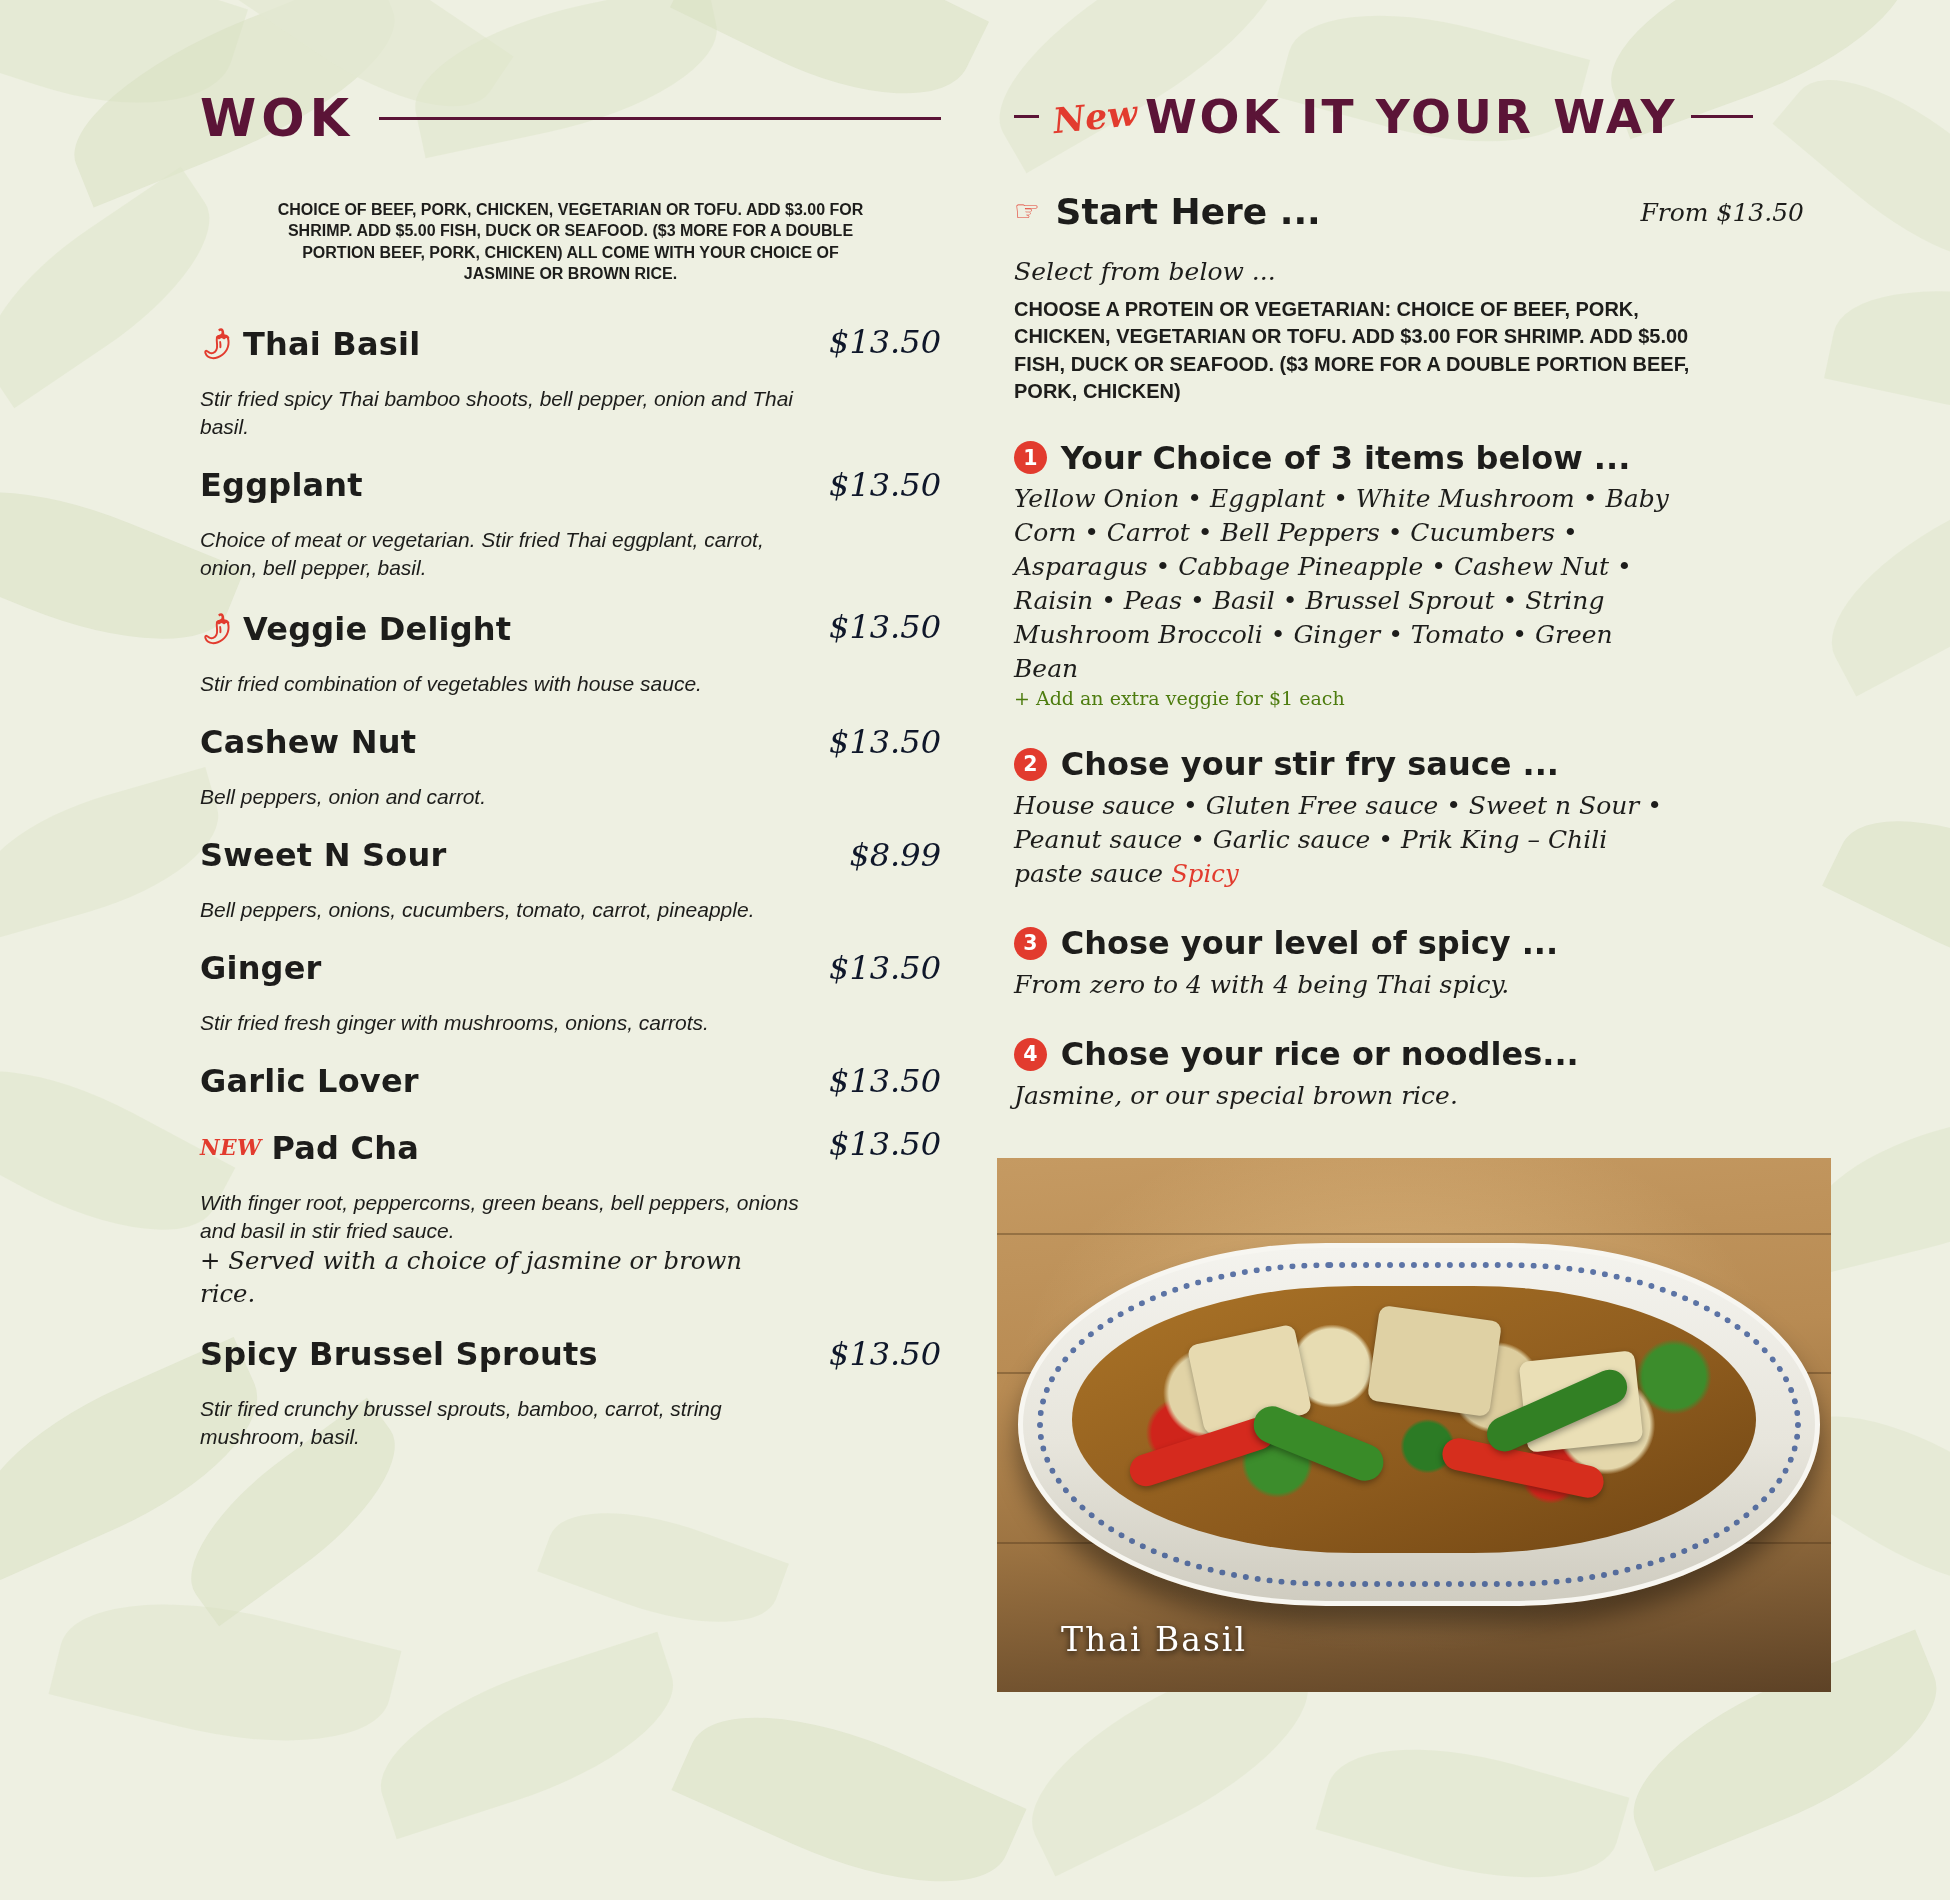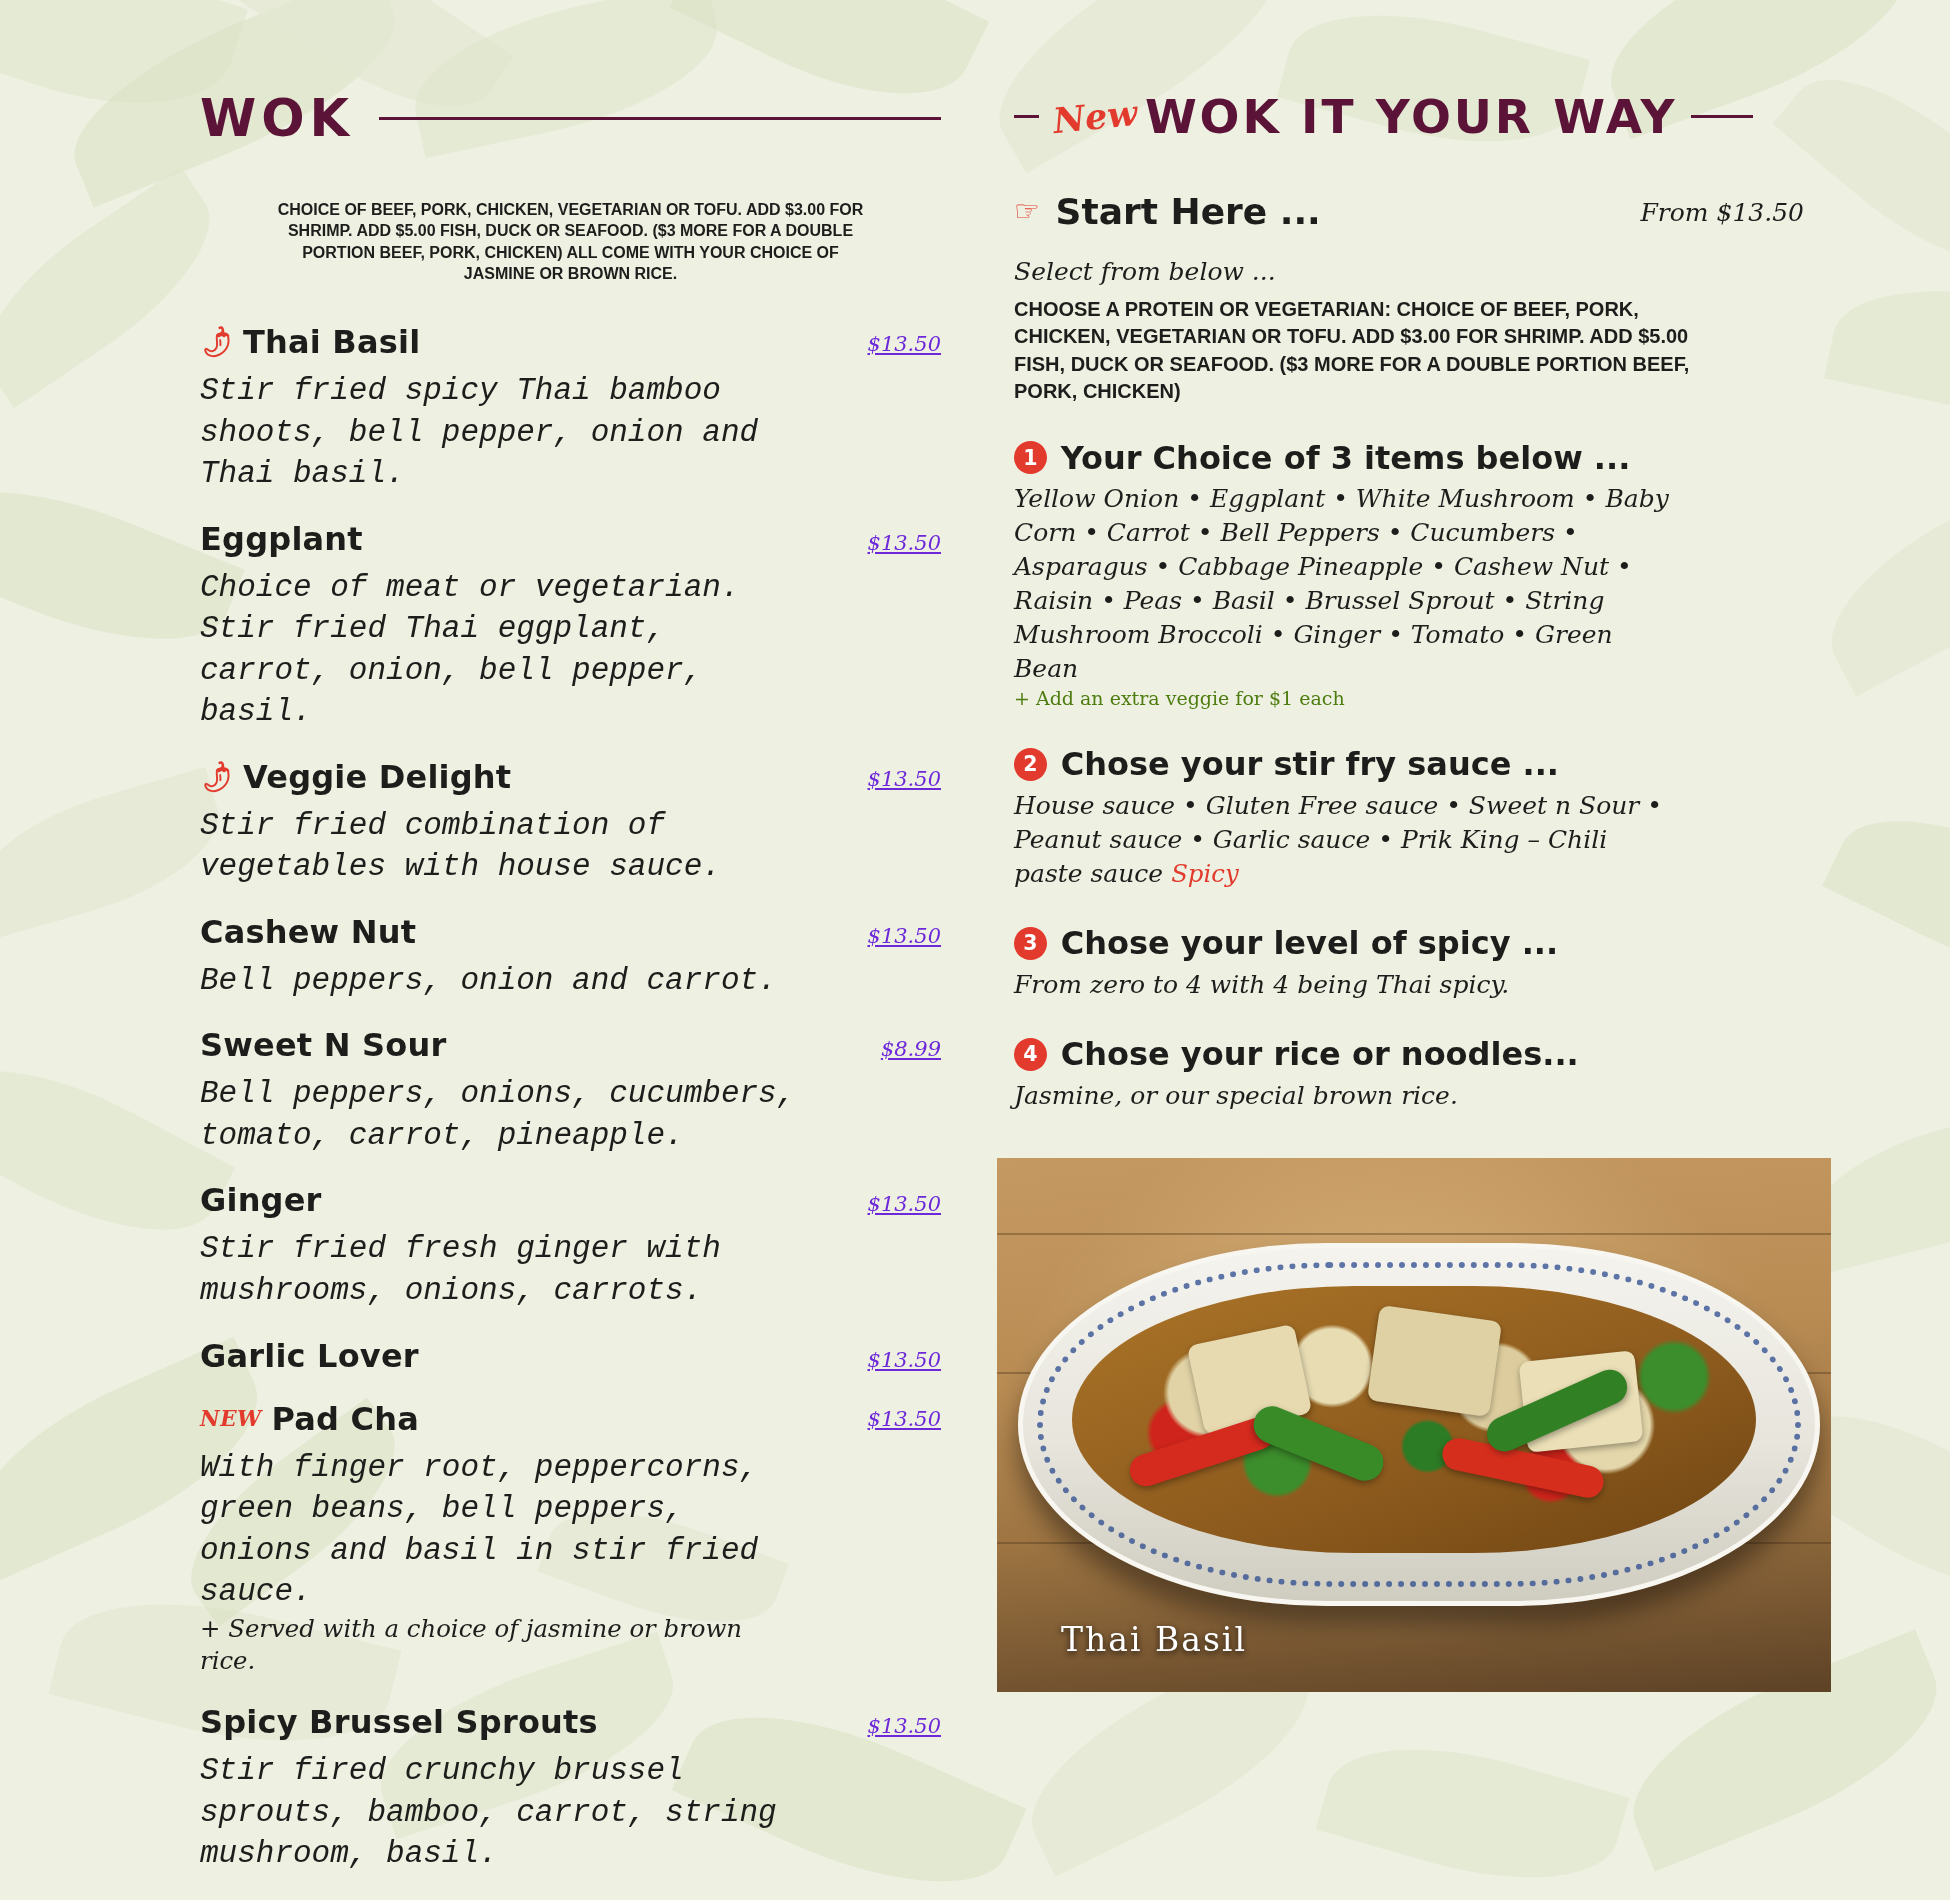--- a/index.html
+++ b/index.html
@@ -152,33 +152,32 @@
     font-family: "DejaVu Serif", serif;
     font-style: italic;
     font-weight: 700;
     font-size: 21.5px;
     color: #e23b2e;
     letter-spacing: 0.5px;
   }
   .dish-price {
     font-family: "DejaVu Serif", serif;
     font-style: italic;
-    font-size: 21px;
-    color: #6d28d9;
+    font-size: 32px;
+    color: #0f172a;
     white-space: nowrap;
     padding-left: 19.5px;
-    text-decoration: underline;
   }
   .dish-desc {
-    font-family: Liberation Mono, monospace;
-    font-style: italic;
-    font-size: 31px;
+    font-family: Liberation Sans, sans-serif;
+    font-style: italic;
+    font-size: 21px;
     line-height: 1.34;
     color: #1d1d1b;
-    margin-top: 9px;
+    margin-top: 22px;
     max-width: 605px;
   }
   .dish-extra {
     font-family: "DejaVu Serif", serif;
     font-style: italic;
     font-size: 24.4px;
     line-height: 1.34;
     color: #1d1d1b;
     max-width: 605px;
   }

